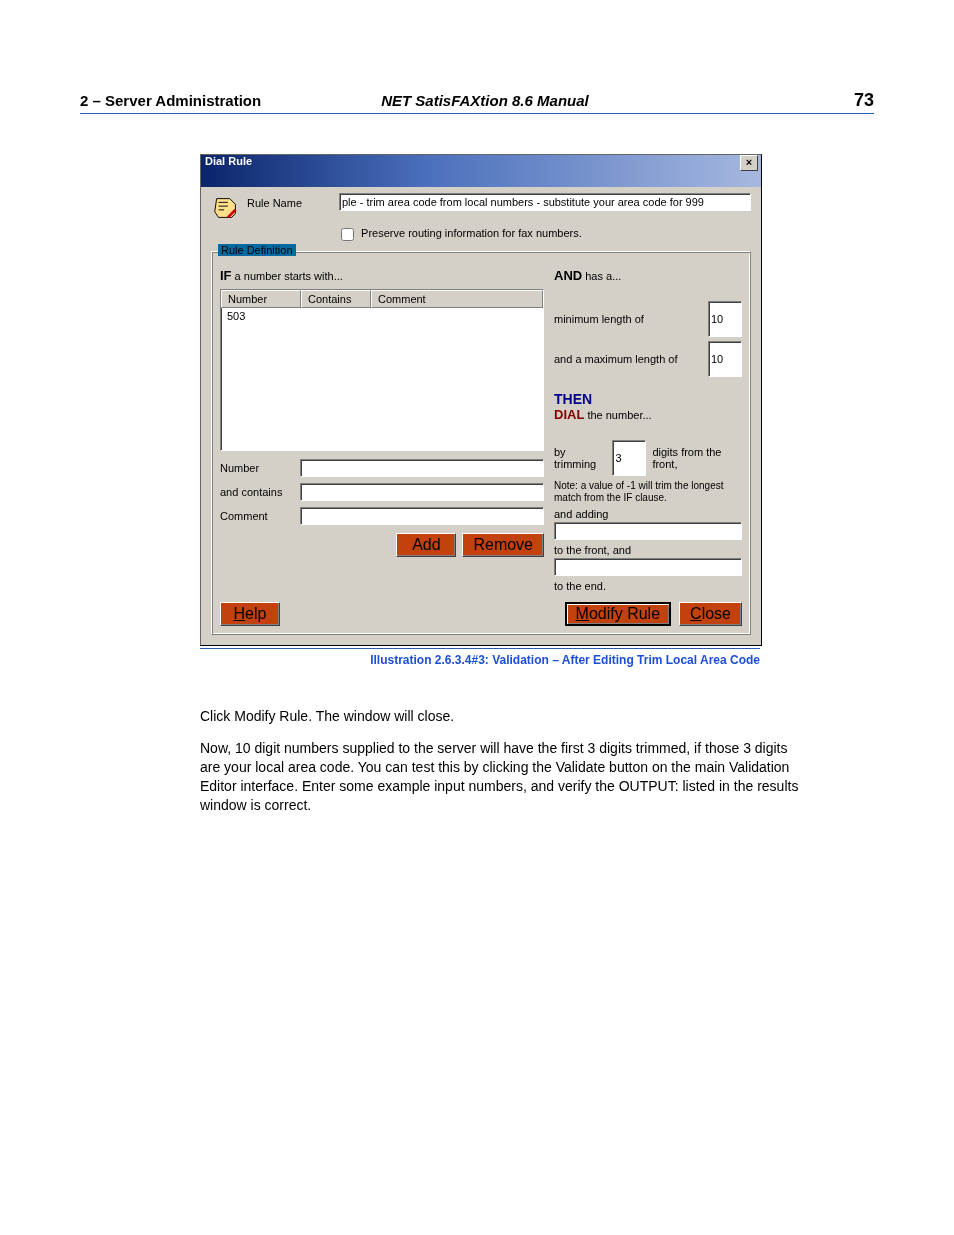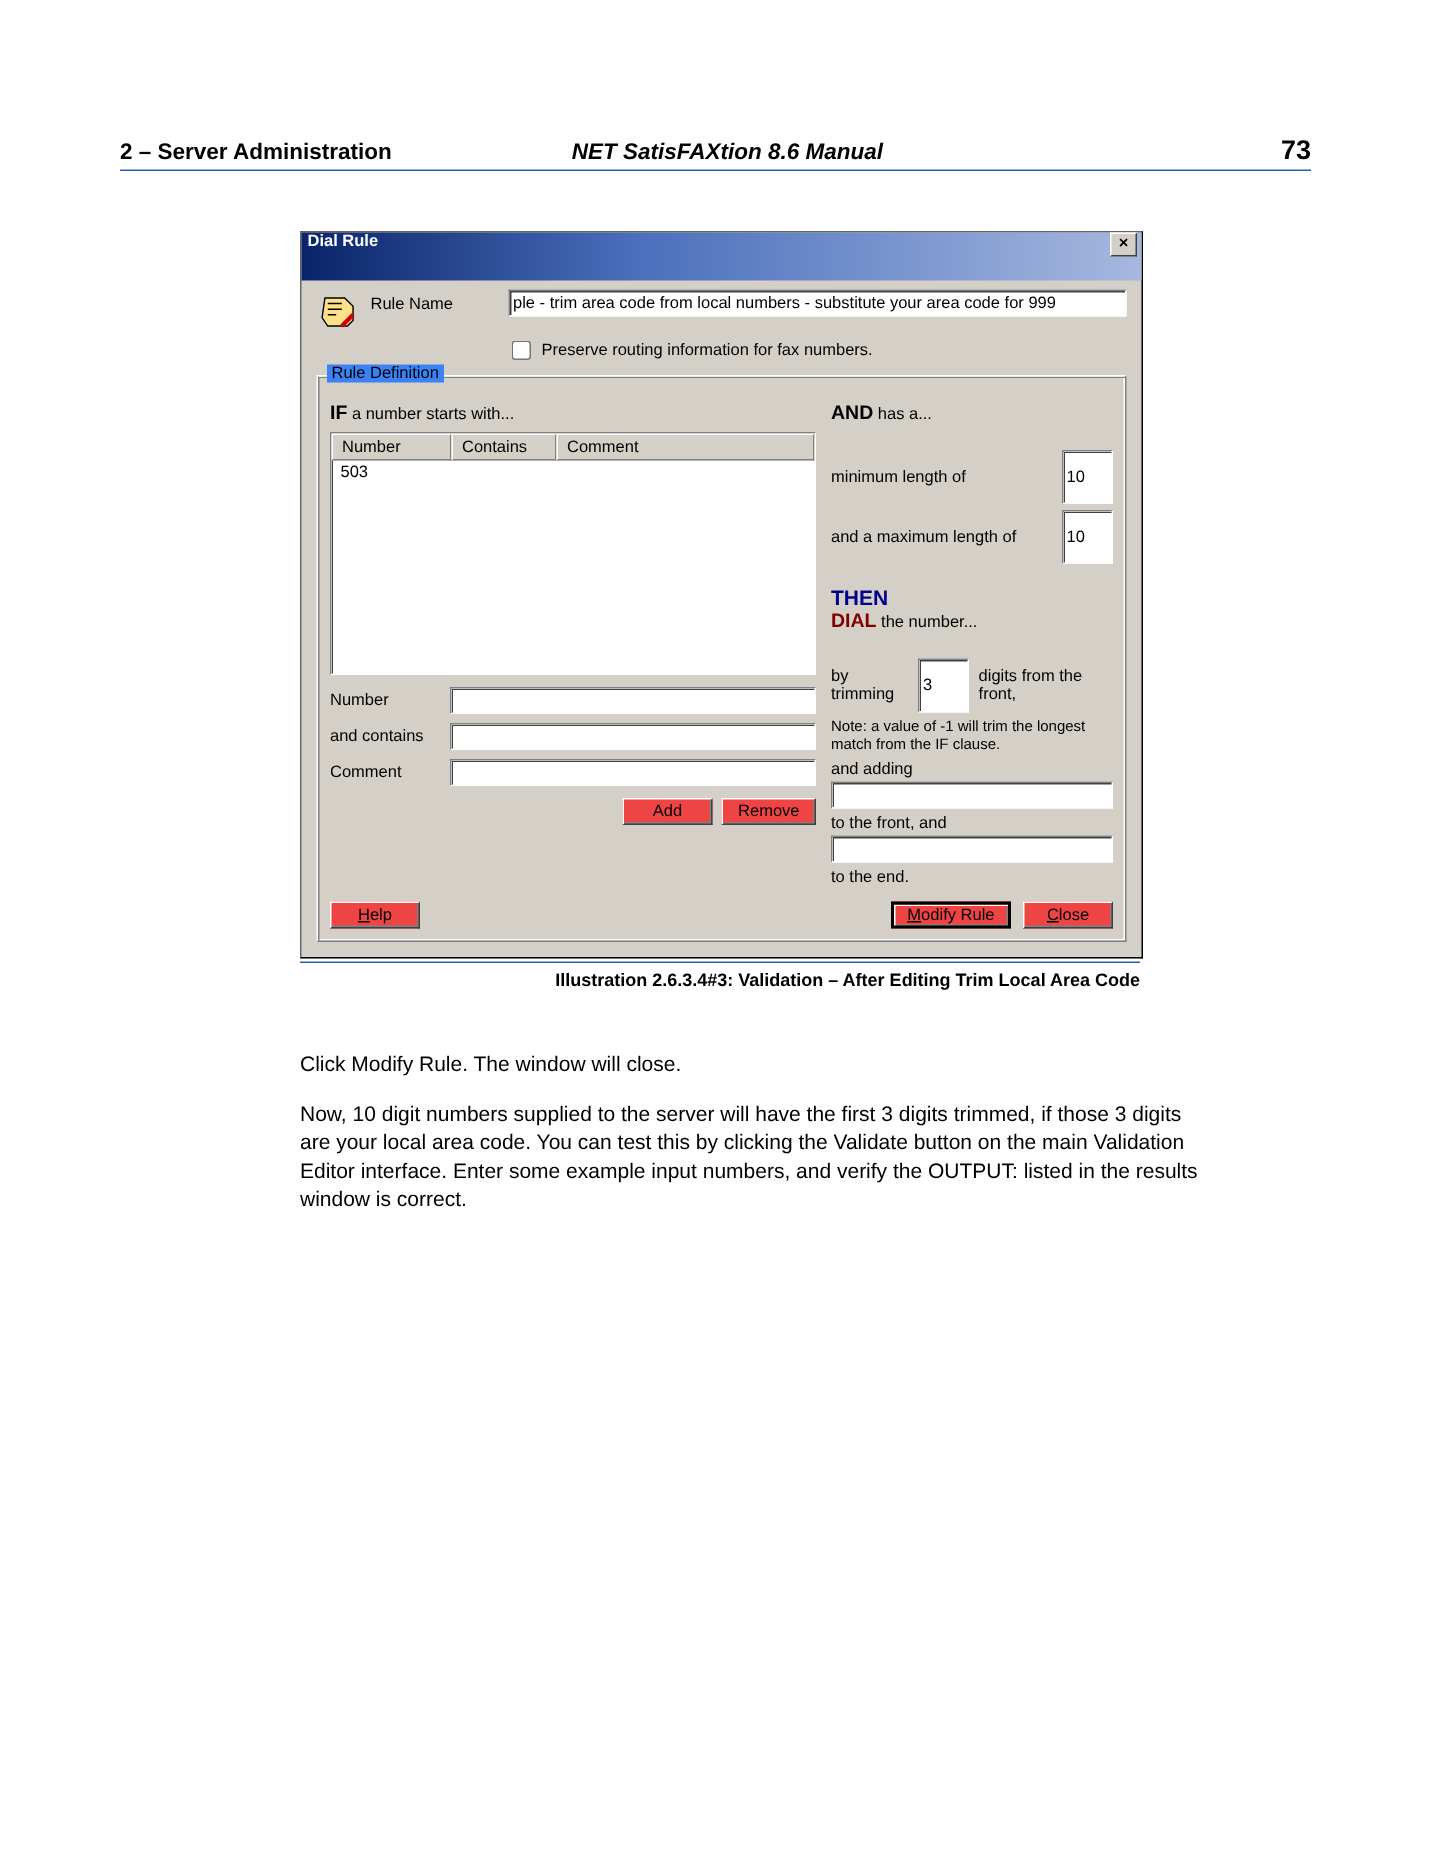--- a/index.html
+++ b/index.html
@@ -125,21 +125,21 @@
     border-left-color:#fff;
     border-top-color:#fff;
     box-shadow: inset 1px 1px 0 #808080, inset -1px -1px 0 #fff;
     margin-top:10px;
     padding: 16px 8px 8px 8px;
     position:relative;
   }
   .legend {
     position:absolute;
     top:-8px; left:6px;
-    background:#3b82f6;
+    background:#0369a1;
     padding:0 3px;
     font-size:11px;
   }
   .def-columns {
     display:flex;
     gap:10px;
   }
   .col-left { width: 324px; }
   .col-right { flex:1; }
 
@@ -175,27 +175,27 @@
   .form-grid {
     margin-top:8px;
     display:grid;
     grid-template-columns: 80px 1fr;
     row-gap:6px;
     align-items:center;
   }
   .form-grid .input-sunken { width:100%; height:18px; }
 
   .btn {
-    background:#ef4444;
+    background:#c2410c;
     border:1px solid #fff;
     border-right-color:#404040;
     border-bottom-color:#404040;
     box-shadow: inset -1px -1px 0 #808080;
     font-family:Tahoma,Arial,sans-serif;
-    font-size:11px;
+    font-size:16px;
     padding:2px 10px;
     cursor:default;
     min-width:60px;
   }
   .btn.default {
     border:2px solid #000;
     box-shadow: inset 1px 1px 0 #fff, inset -1px -1px 0 #808080;
     padding:1px 9px;
   }
   .btn-row-left {
@@ -211,21 +211,21 @@
     margin-top:10px;
     display:flex;
     align-items:center;
   }
   .bottom-btns .spacer { flex:1; }
 
   .caption {
     border-top:1px solid #2a5db0;
     margin-top:2px;
     padding-top:4px;
-    color:#000000;
+    color:#1d4ed8;
     font-weight:bold;
     font-size:12px;
     text-align:right;
     font-family: Verdana, Arial, sans-serif;
   }
 
   .prose {
     margin: 40px 0 0 120px;
     width: 610px;
     font-family: Verdana, Arial, sans-serif;

